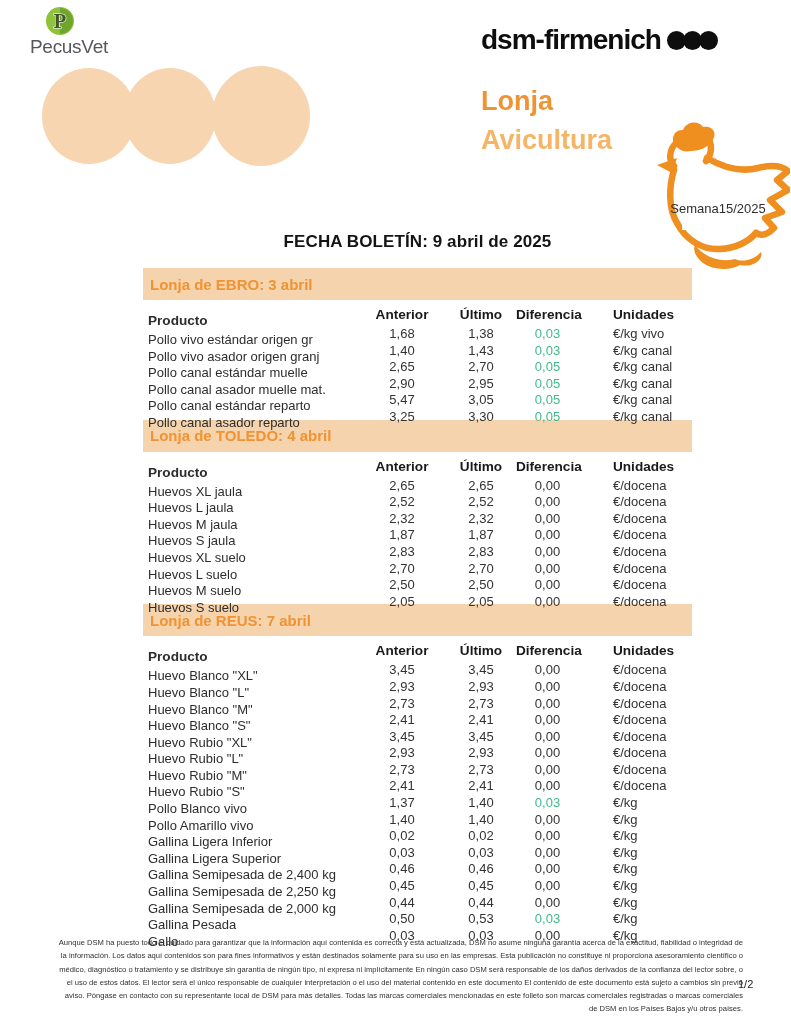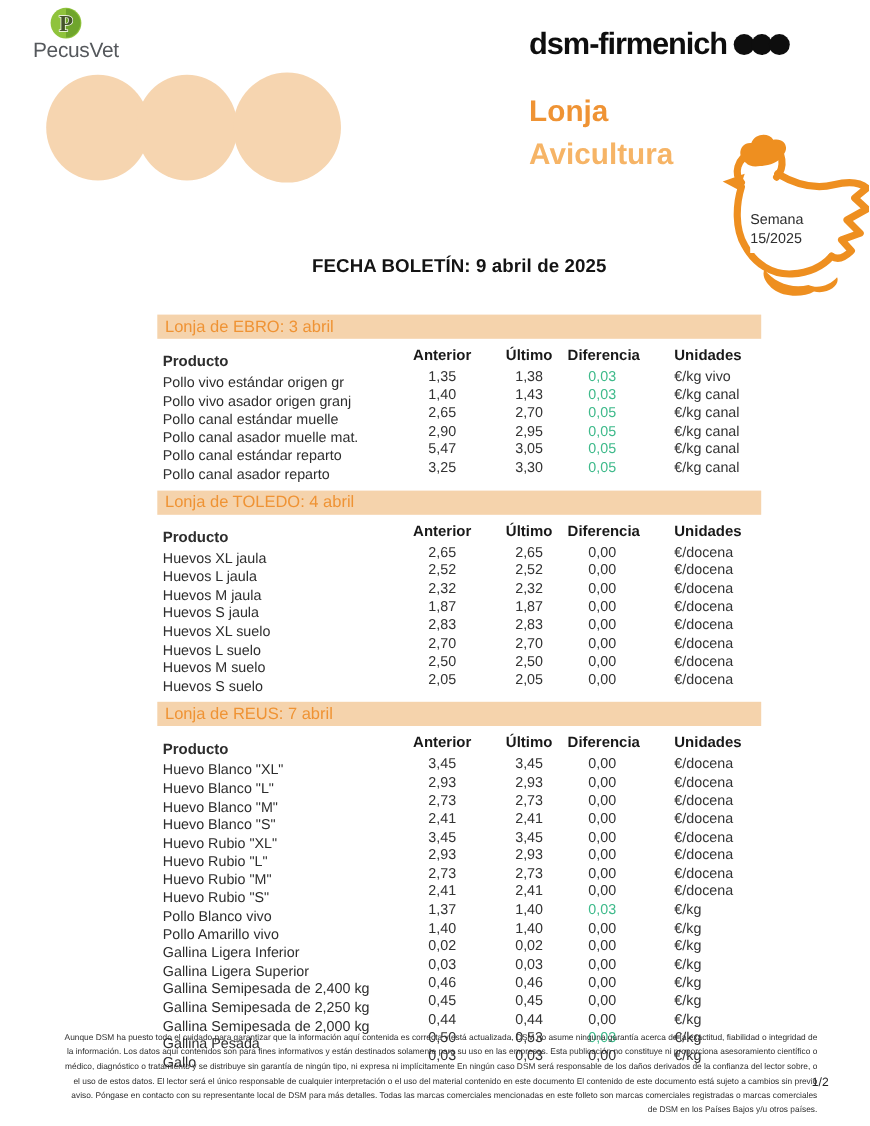--- a/index.html
+++ b/index.html
@@ -27,31 +27,31 @@
   .dsm-dots i { display:block; width:19px; height:19px; border-radius:50%; background:#0e0e0e; }
   .dsm-dots i + i { margin-left:-3px; }
 
   .doc-title { position:absolute; left:481px; top:82px; line-height:1.45; font-weight:bold; font-size:27px; letter-spacing:0; }
   .doc-title .t1 { color:var(--orange); }
   .doc-title .t2 { color:var(--orange-light); }
 
   .hen-wrap { position:absolute; left:640px; top:118px; width:150px; height:160px; }
   .hen-wrap svg { position:absolute; inset:0; }
   .week-box { position:absolute; left:42px; top:70px; width:72px; height:42px; background:#fff;
-              display:flex; flex-direction:column; align-items:flex-start; justify-content:center;
+              display:flex; flex-direction:row; align-items:center; justify-content:center;
               font-size:13px; color:#2e2e2e; line-height:1.3; }
 
   .fecha { position:absolute; left:143px; top:232px; width:549px; text-align:center;
            font-size:17px; font-weight:bold; color:#141414; letter-spacing:0.1px; }
 
   
   .tables { position:absolute; left:143px; top:268px; width:549px; }
-  .section-bar { height:22px; background:var(--peach-bar); color:var(--orange);
-                 font-size:15px; font-weight:normal; display:flex; align-items:center;
-                 padding-left:7px; margin-bottom:1px;margin-top:18px; }
+  .section-bar { height:32px; background:var(--peach-bar); color:var(--orange);
+                 font-size:15px; font-weight:bold; display:flex; align-items:center;
+                 padding-left:7px; margin-bottom:1px; }
   .grid-row { display:grid; grid-template-columns:215px 88px 70px 97px 1fr; align-items:center; }
   .thead { height:19px; font-size:13.6px; font-weight:bold; color:#191919; }
   .trow  { height:16.6px; font-size:13px; color:#333; }
   .cell-prod  { text-align:left; padding-left:5px; color:#2d2d2d;margin-top:12px; }
   .cell-num   { text-align:center; }
   .cell-dif   { text-align:center; padding-right:34px; }
   .cell-units { text-align:left; }
   .dif-pos { color:var(--green); }
   .thead .cell-prod { padding-left:5px; }
 
@@ -120,21 +120,21 @@
       <div class="section-bar">Lonja de EBRO: 3 abril</div>
       <div class="grid-row thead">
         <div class="cell-prod">Producto</div>
         <div class="cell-num">Anterior</div>
         <div class="cell-num">Último</div>
         <div class="cell-dif">Diferencia</div>
         <div class="cell-units">Unidades</div>
       </div>
       <div class="grid-row trow">
         <div class="cell-prod">Pollo vivo estándar origen gr</div>
-        <div class="cell-num">1,35</div>
+        <div class="cell-num">1,68</div>
         <div class="cell-num">1,38</div>
         <div class="cell-dif dif-pos">0,03</div>
         <div class="cell-units">€/kg vivo</div>
       </div>
       <div class="grid-row trow">
         <div class="cell-prod">Pollo vivo asador origen granj</div>
         <div class="cell-num">1,40</div>
         <div class="cell-num">1,43</div>
         <div class="cell-dif dif-pos">0,03</div>
         <div class="cell-units">€/kg canal</div>

